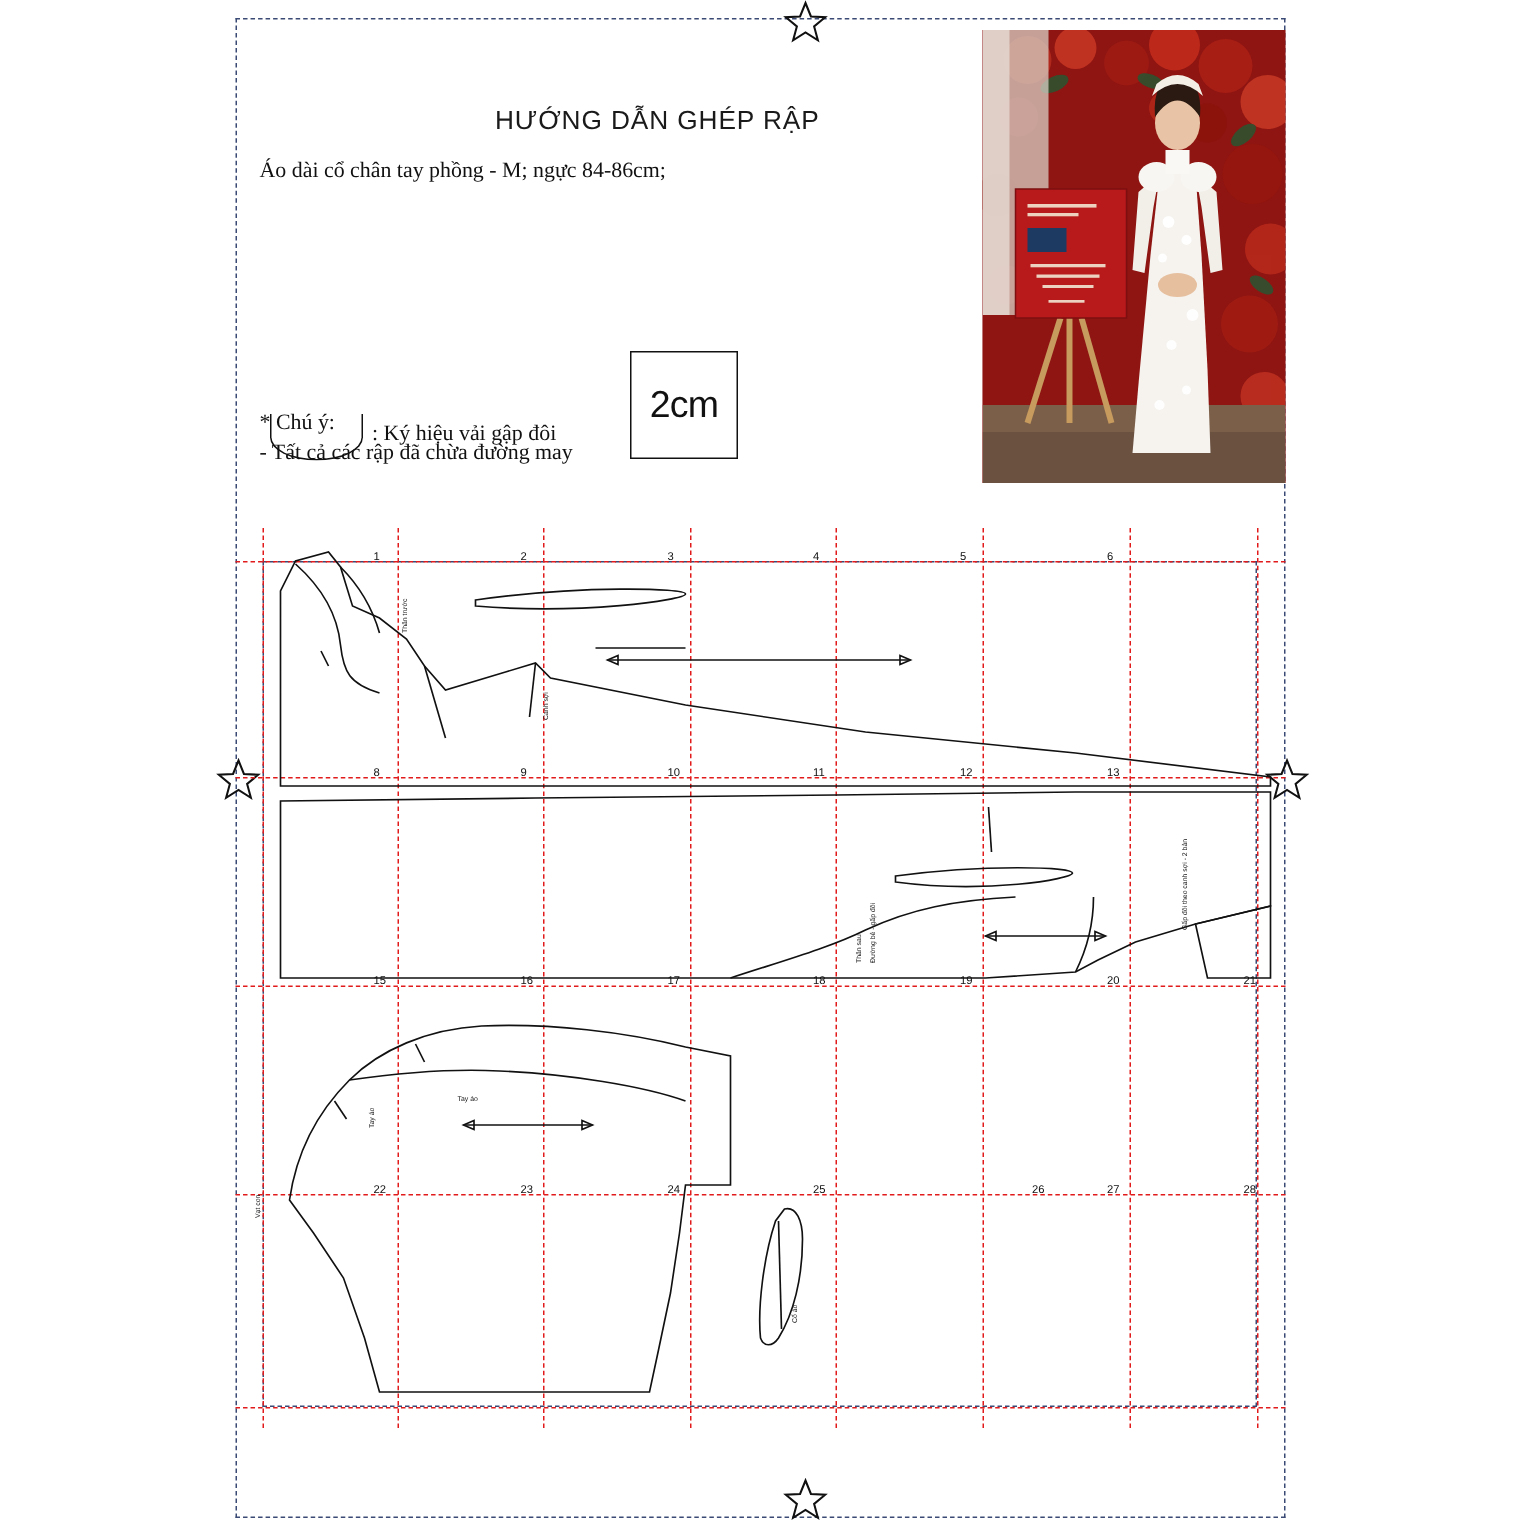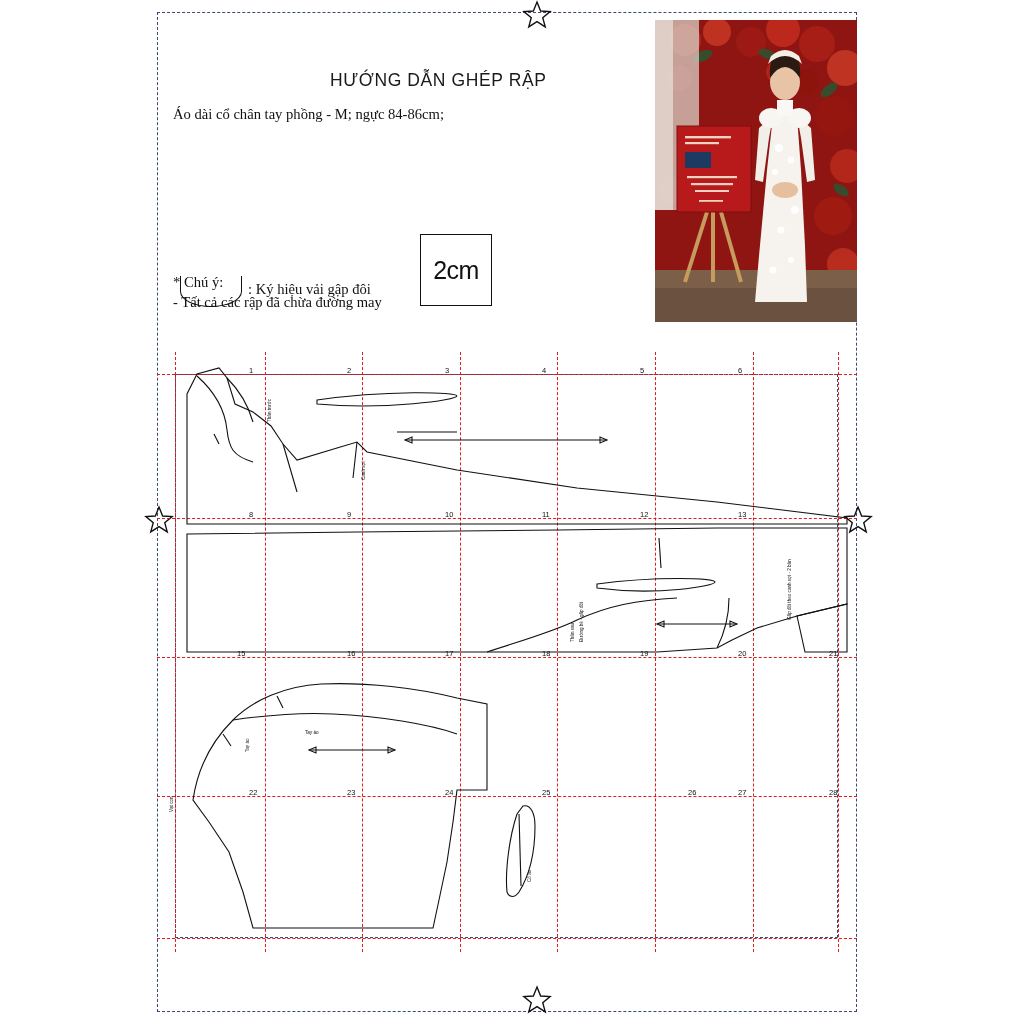--- a/index.html
+++ b/index.html
@@ -298,21 +298,21 @@
     <div class="cellnum" style="left:483px;top:14px;">5</div>
     <div class="cellnum" style="left:581px;top:14px;">6</div>
 
     <div class="cellnum" style="left:92px;top:158px;">8</div>
     <div class="cellnum" style="left:190px;top:158px;">9</div>
     <div class="cellnum" style="left:288px;top:158px;">10</div>
     <div class="cellnum" style="left:385px;top:158px;">11</div>
     <div class="cellnum" style="left:483px;top:158px;">12</div>
     <div class="cellnum" style="left:581px;top:158px;">13</div>
 
-    <div class="cellnum" style="left:80px;top:297px;">15</div>
+    <div class="cellnum" style="left:92px;top:297px;">15</div>
     <div class="cellnum" style="left:190px;top:297px;">16</div>
     <div class="cellnum" style="left:288px;top:297px;">17</div>
     <div class="cellnum" style="left:385px;top:297px;">18</div>
     <div class="cellnum" style="left:483px;top:297px;">19</div>
     <div class="cellnum" style="left:581px;top:297px;">20</div>
     <div class="cellnum" style="left:672px;top:297px;">21</div>
 
     <div class="cellnum" style="left:92px;top:436px;">22</div>
     <div class="cellnum" style="left:190px;top:436px;">23</div>
     <div class="cellnum" style="left:288px;top:436px;">24</div>

